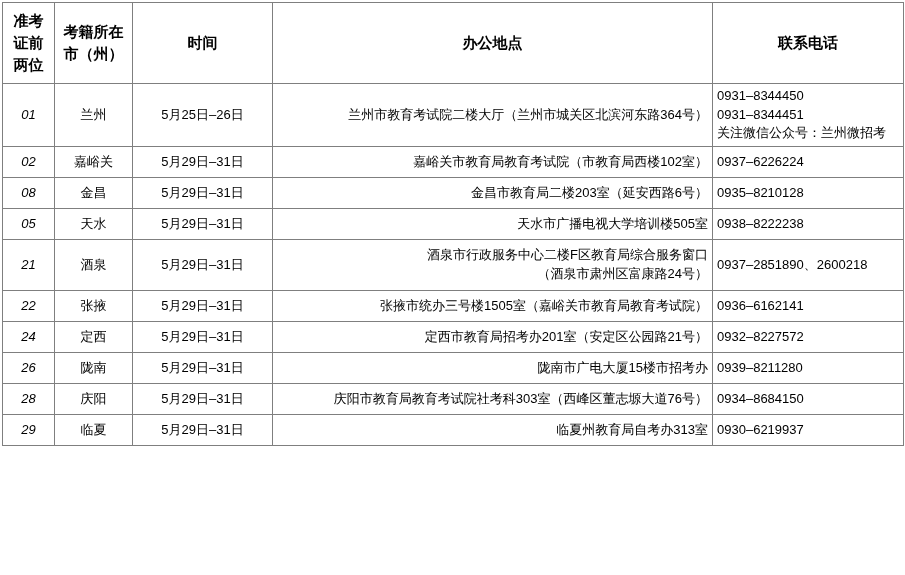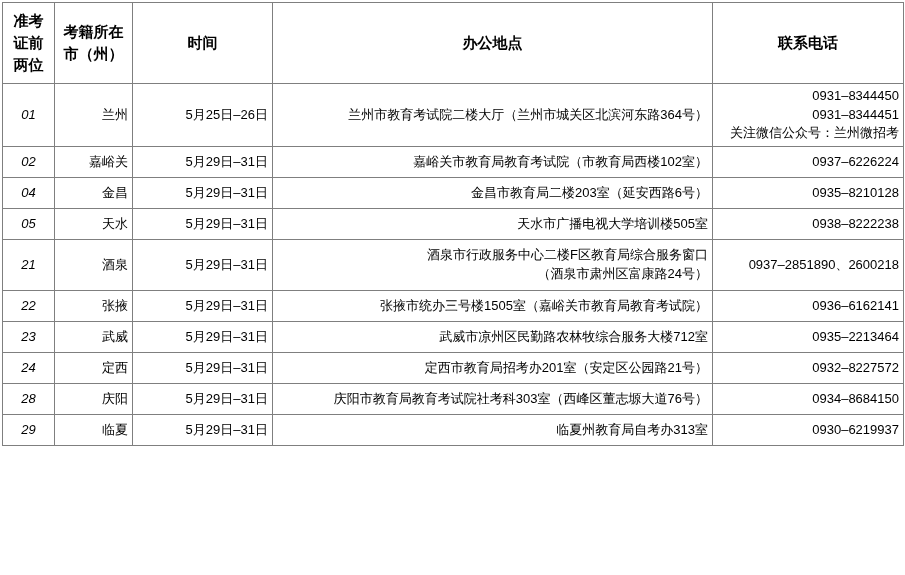--- a/index.html
+++ b/index.html
@@ -46,35 +46,35 @@
   col.c-tel  { width: 191px; }
 
   td.code {
     text-align: center;
     font-size: 12.5px;
     white-space: pre-line;
     line-height: 1.3;
     font-style: italic;
   }
   td.city {
-    text-align: right;
+    text-align: center;
     font-size: 14px;
   }
   td.time {
-    text-align: right;
+    text-align: center;
     font-size: 13px;
   }
   td.addr {
     text-align: right;
     font-size: 13px;
     white-space: pre-line;
     padding-left: 8px;
   }
   td.tel {
-    text-align: right;
+    text-align: left;
     font-size: 13px;
     white-space: pre-line;
     line-height: 1.55;
   }
   tr.row-tall td { height: 46px; }
   tr.row-xtall td { height: 58px; }
   tr.row-normal td { height: 26px; }
   .hdr-narrow {
     letter-spacing: 0px;
     line-height: 1.35;
@@ -112,21 +112,21 @@
 关注微信公众号：兰州微招考</td>
         </tr>
         <tr class="row-normal">
           <td class="code">02</td>
           <td class="city">嘉峪关</td>
           <td class="time">5月29日–31日</td>
           <td class="addr">嘉峪关市教育局教育考试院（市教育局西楼102室）</td>
           <td class="tel">0937–6226224</td>
         </tr>
         <tr class="row-normal">
-          <td class="code">04</td>
+          <td class="code">08</td>
           <td class="city">金昌</td>
           <td class="time">5月29日–31日</td>
           <td class="addr">金昌市教育局二楼203室（延安西路6号）</td>
           <td class="tel">0935–8210128</td>
         </tr>
         <tr class="row-normal">
           <td class="code">05</td>
           <td class="city">天水</td>
           <td class="time">5月29日–31日</td>
           <td class="addr">天水市广播电视大学培训楼505室</td>
@@ -141,32 +141,32 @@
           <td class="tel">0937–2851890、2600218</td>
         </tr>
         <tr class="row-normal">
           <td class="code">22</td>
           <td class="city">张掖</td>
           <td class="time">5月29日–31日</td>
           <td class="addr">张掖市统办三号楼1505室（嘉峪关市教育局教育考试院）</td>
           <td class="tel">0936–6162141</td>
         </tr>
         <tr class="row-normal">
-          <td class="code">23</td>
-          <td class="city">武威</td>
-          <td class="time">5月29日–31日</td>
-          <td class="addr">武威市凉州区民勤路农林牧综合服务大楼712室</td>
-          <td class="tel">0935–2213464</td>
-        </tr>
-        <tr class="row-normal">
           <td class="code">24</td>
           <td class="city">定西</td>
           <td class="time">5月29日–31日</td>
           <td class="addr">定西市教育局招考办201室（安定区公园路21号）</td>
           <td class="tel">0932–8227572</td>
+        </tr>
+        <tr class="row-normal">
+          <td class="code">26</td>
+          <td class="city">陇南</td>
+          <td class="time">5月29日–31日</td>
+          <td class="addr">陇南市广电大厦15楼市招考办</td>
+          <td class="tel">0939–8211280</td>
         </tr>
         <tr class="row-normal">
           <td class="code">28</td>
           <td class="city">庆阳</td>
           <td class="time">5月29日–31日</td>
           <td class="addr">庆阳市教育局教育考试院社考科303室（西峰区董志塬大道76号）</td>
           <td class="tel">0934–8684150</td>
         </tr>
         <tr class="row-normal">
           <td class="code">29</td>

